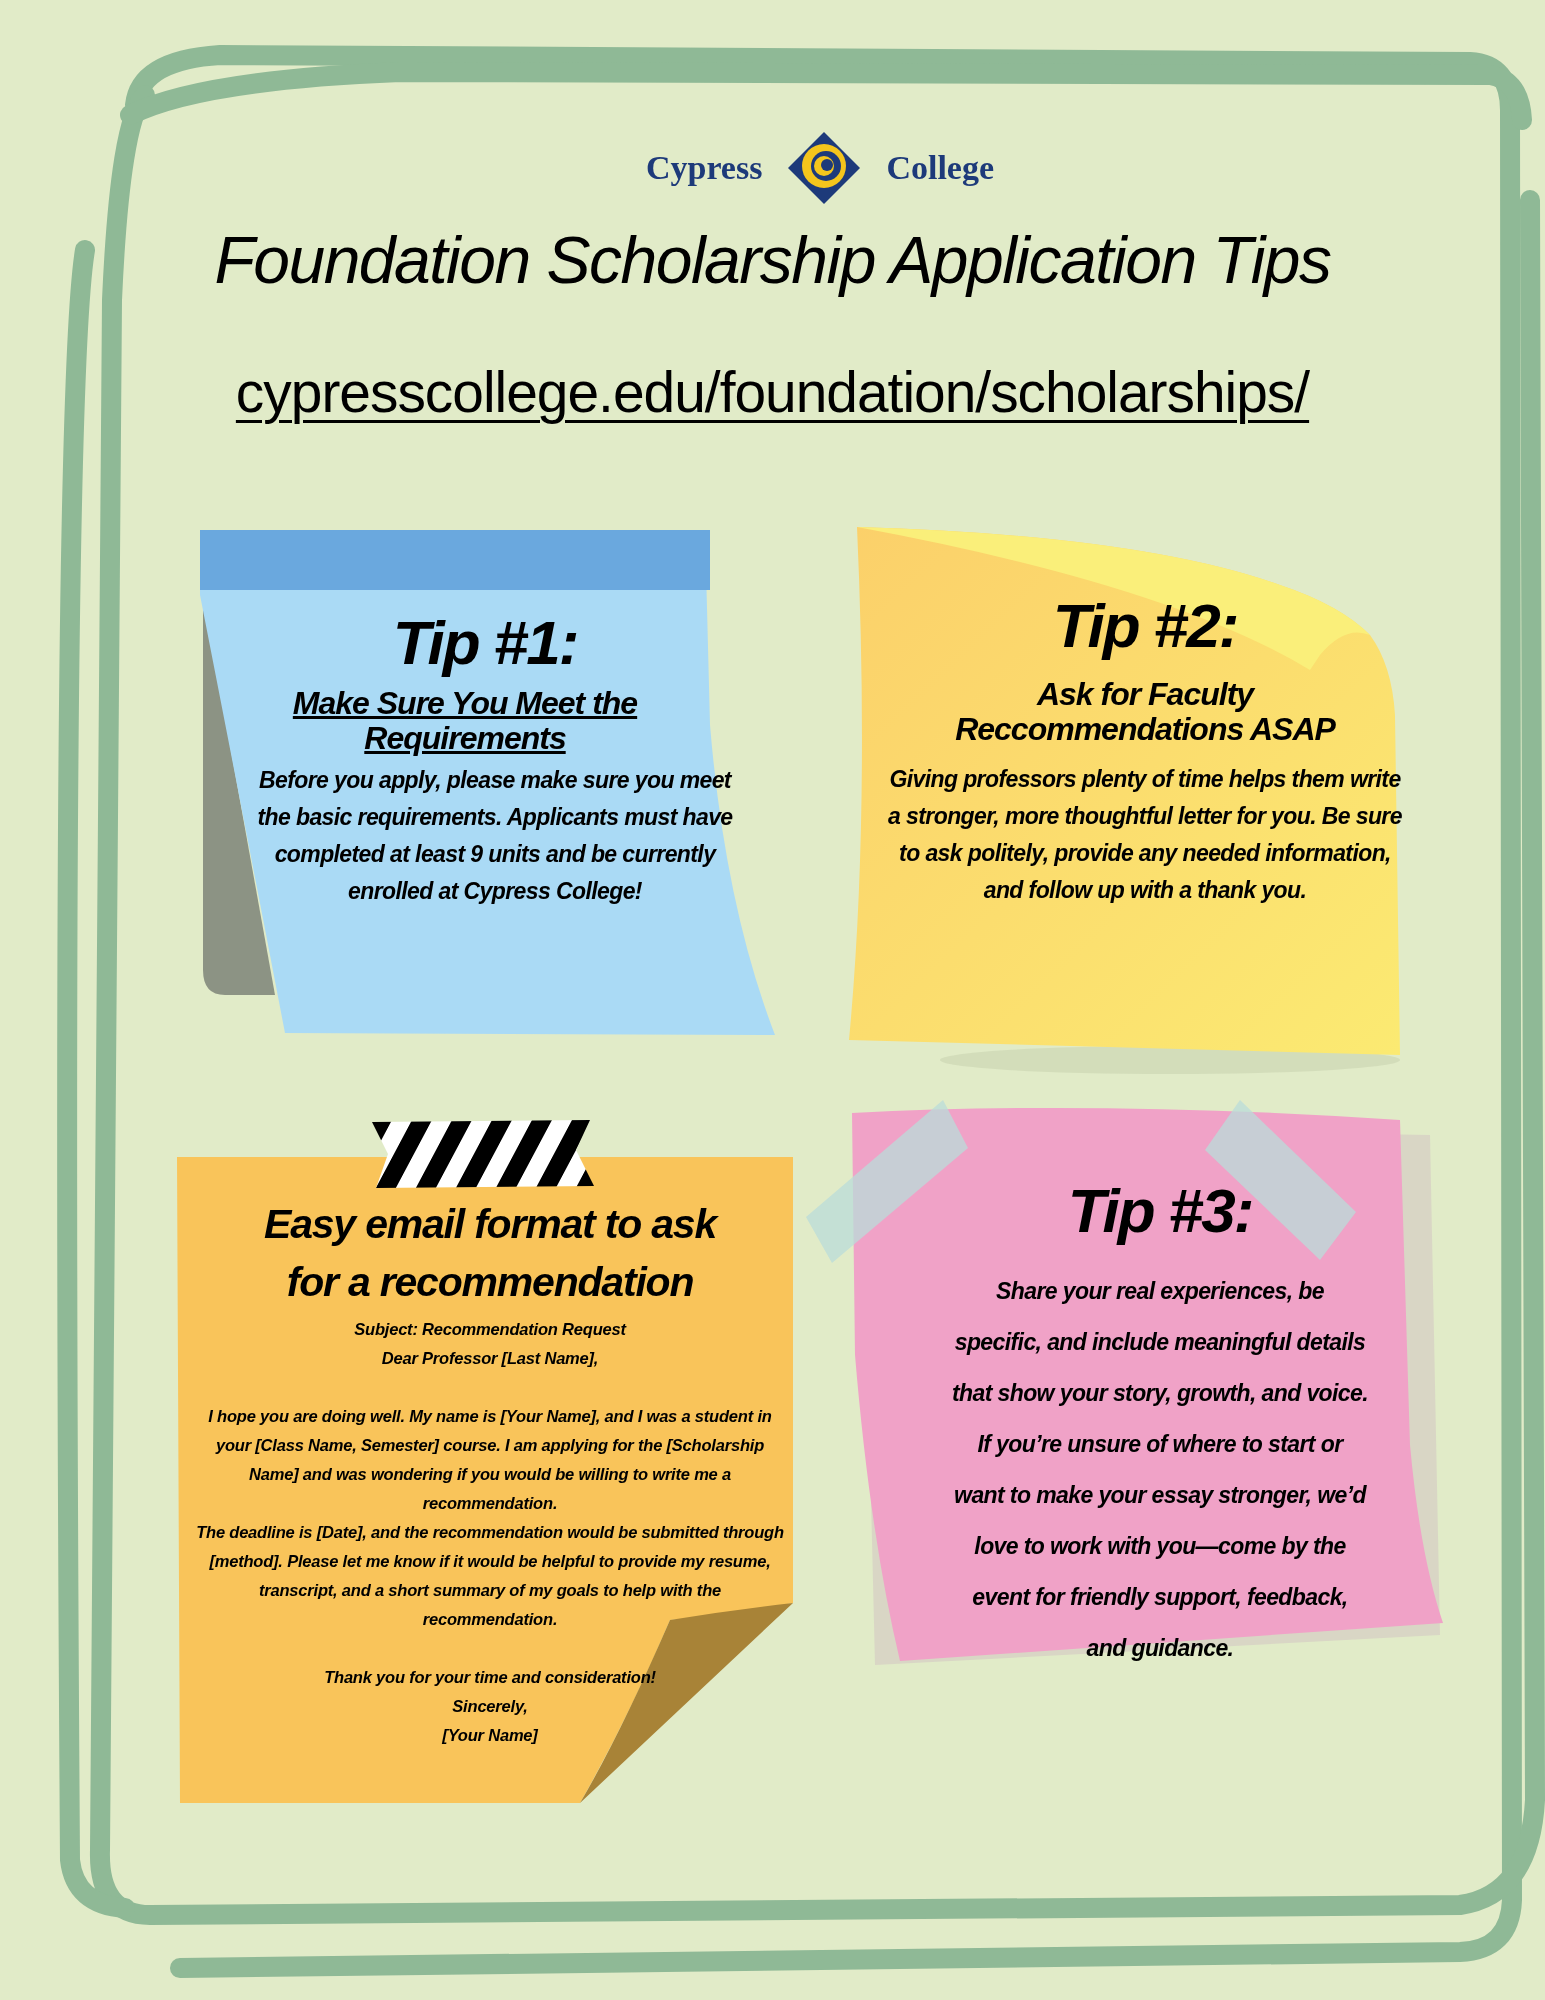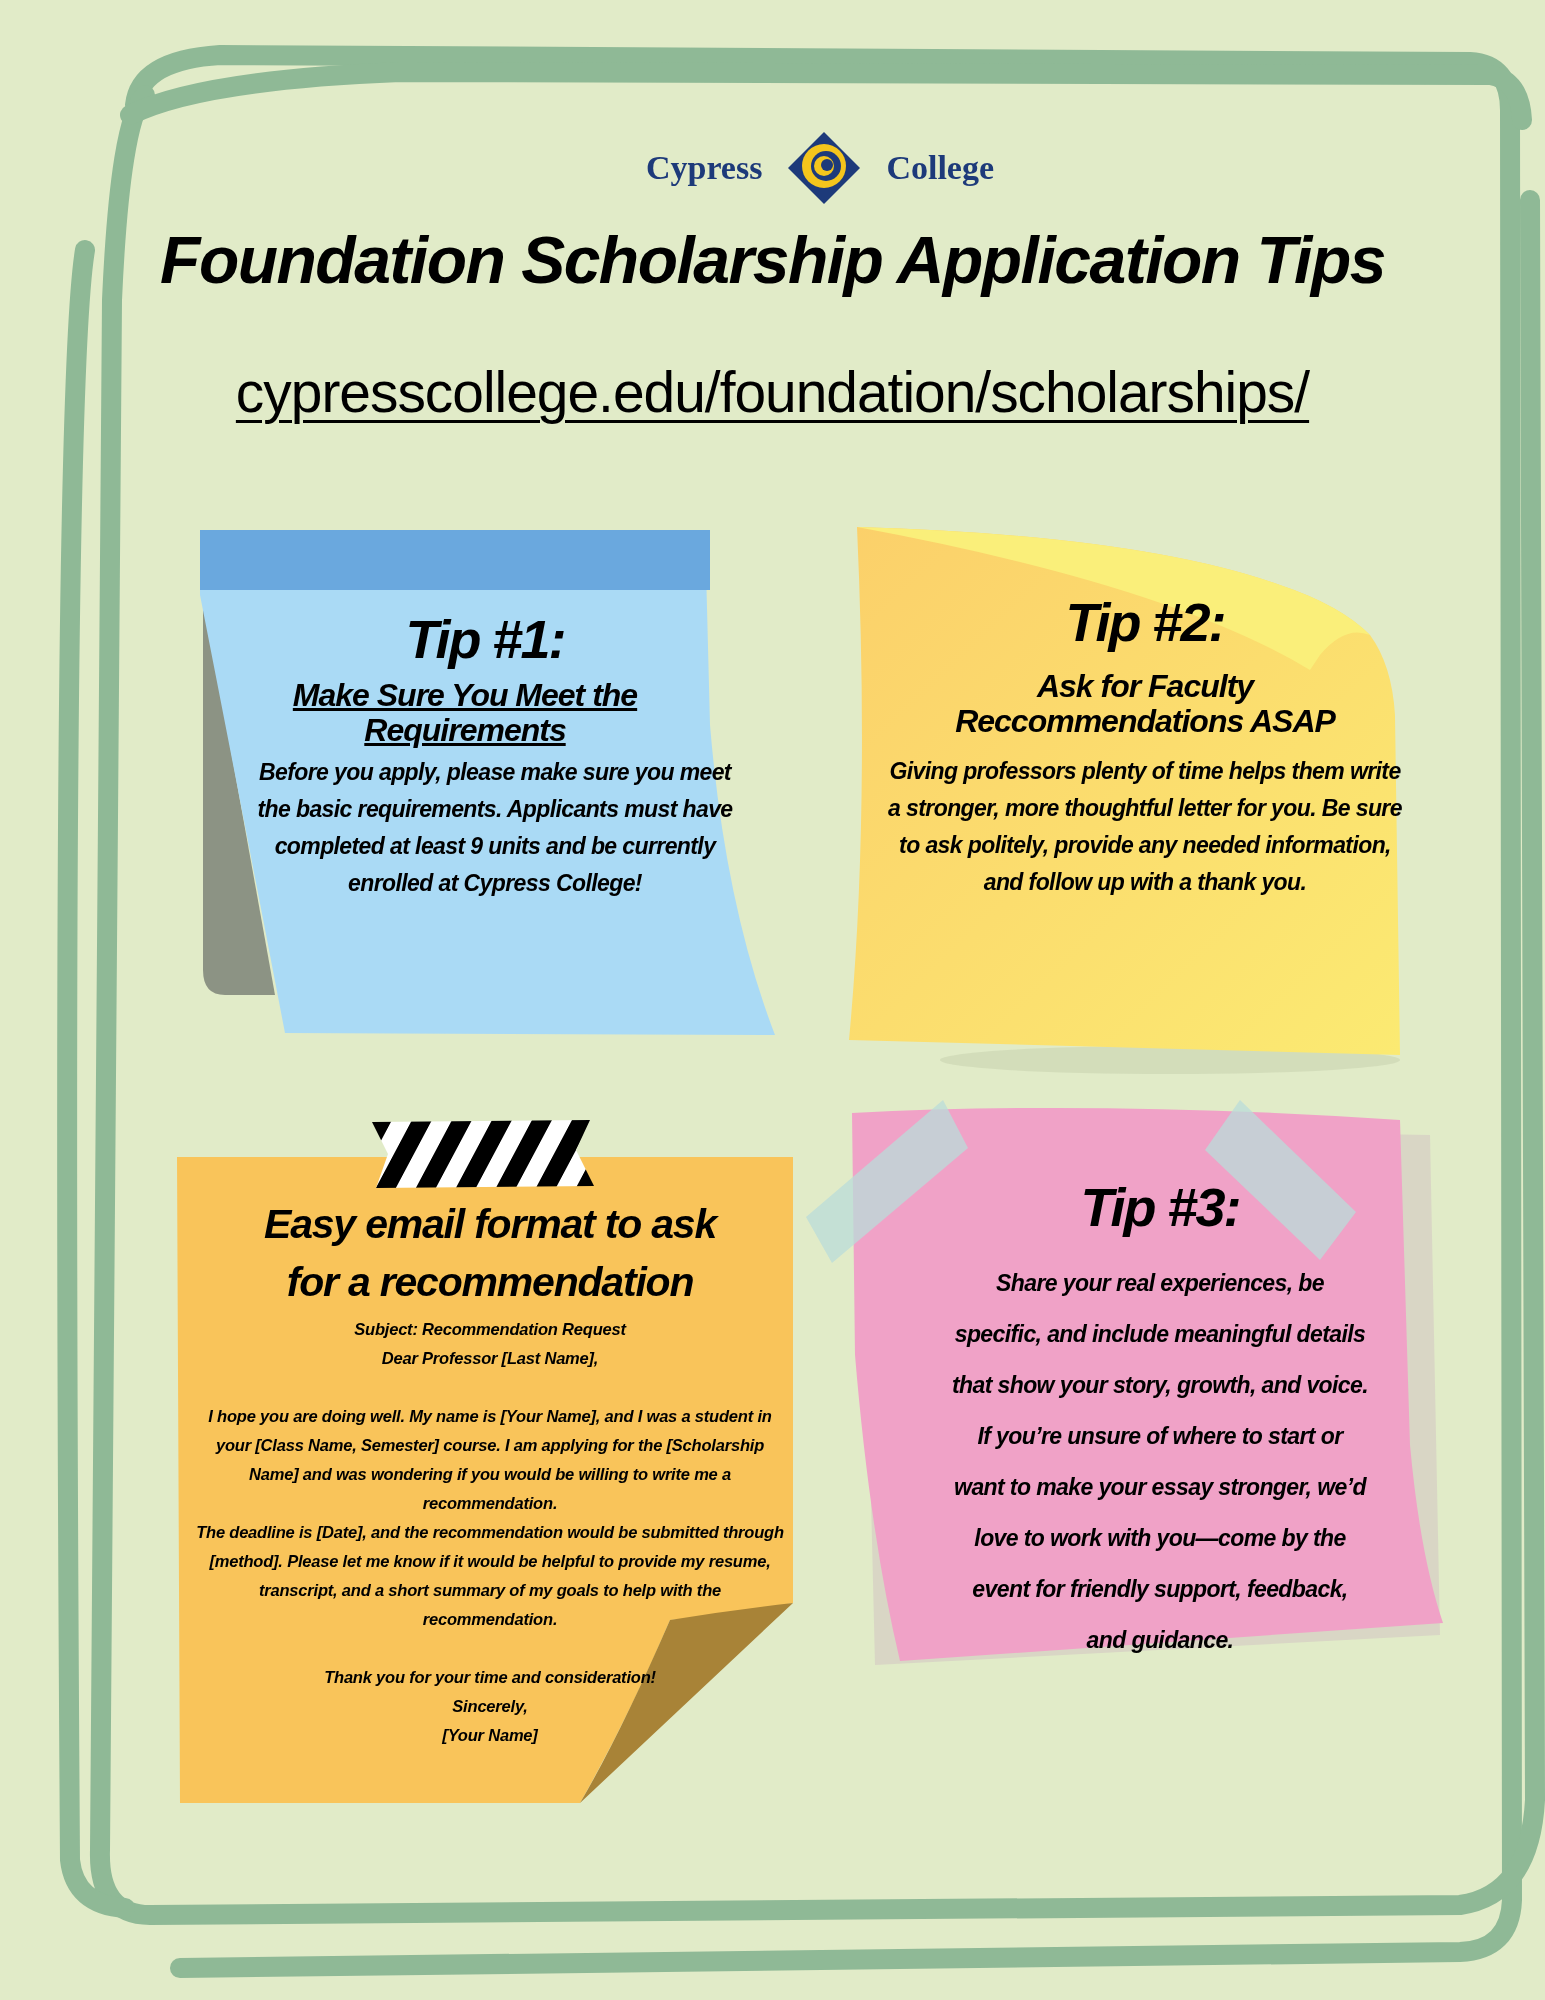--- a/index.html
+++ b/index.html
@@ -1,24 +1,24 @@
 <!DOCTYPE html>
 <html><head>
 <meta charset="utf-8">
 <style>
   html,body{margin:0;padding:0;}
   body{width:1545px;height:2000px;background:#e1ebc8;position:relative;overflow:hidden;font-family:"Liberation Sans",sans-serif;}
   .abs{position:absolute;}
   svg.frame{position:absolute;left:0;top:0;}
   .logo{left:640px;top:118px;width:360px;height:100px;display:flex;align-items:center;justify-content:center;gap:24px;}
   .logo-word{font-family:"Liberation Serif",serif;font-weight:bold;font-size:34px;color:#1d3a7a;}
-  .title{left:0;width:1545px;top:222px;text-align:center;font-weight:bold;font-style:italic;font-size:66px;color:#000;letter-spacing:-1.5px;}
+  .title{left:0;width:1545px;top:222px;text-align:center;font-weight:normal;font-style:italic;font-size:66px;color:#000;letter-spacing:-1.5px;}
   .url{left:0;width:1545px;top:358px;text-align:center;font-size:58px;color:#000;text-decoration:underline;text-decoration-thickness:3px;text-underline-offset:8px;letter-spacing:-1px;transform:scaleX(0.98);}
   .note-text{position:absolute;text-align:center;font-weight:bold;font-style:italic;color:#000;}
-  .tip-head{font-size:54px;letter-spacing:-2px;line-height:1;font-style:italic;}
+  .tip-head{font-size:62px;letter-spacing:-2px;line-height:1;font-style:italic;}
   .tip-sub{font-size:32px;letter-spacing:-1px;line-height:1.1;}
   .tip-body{font-size:23px;letter-spacing:-0.6px;line-height:37px;}
   .email-title{font-size:41px;letter-spacing:-1.2px;line-height:58px;}
   .email-body{font-size:16.5px;line-height:29px;text-align:center;letter-spacing:-0.2px;white-space:pre-line;}
 </style>
 </head>
 <body>
 
 <svg class="frame" width="1545" height="2000" viewBox="0 0 1545 2000">
   <g fill="none" stroke="#8fb996" stroke-width="20" stroke-linecap="round">

